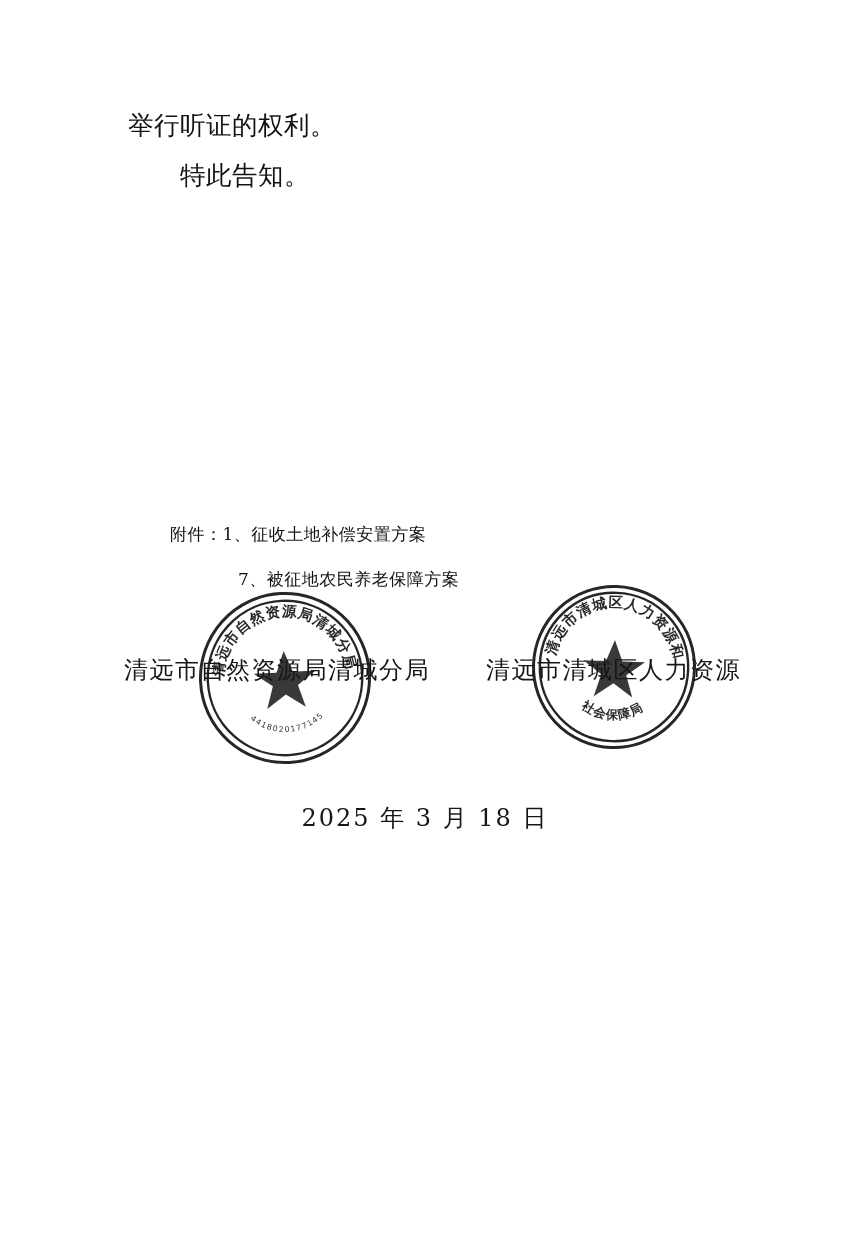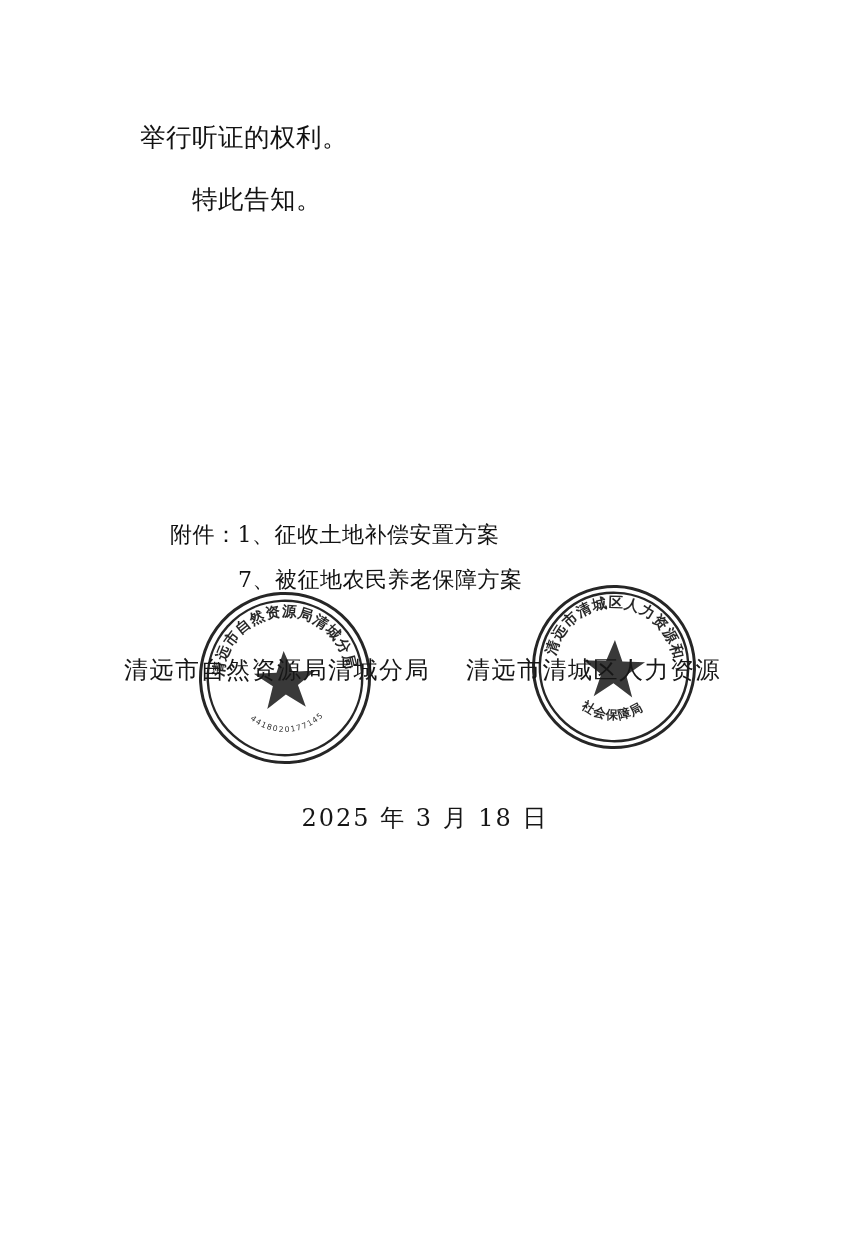--- a/index.html
+++ b/index.html
@@ -27,39 +27,39 @@
     width: 608px;
   }
   .para {
     font-family: "DejaVu Serif", serif;
     font-size: 25.5px;
     line-height: 46px;
     color: #121212;
     letter-spacing: 0.5px;
     text-align: justify;
     text-justify: inter-character;
-    margin: 16px;
+    margin: 4px;
     word-break: break-all;
   }
   .para.indent {
     text-indent: 52px;
   }
   .para.last-of-para {
     text-align: left;
   }
 
   
   .attachments {
     position: absolute;
     left: 170px;
     top: 512px;
   }
   .attach-line {
     font-family: "DejaVu Serif", serif;
-    font-size: 22px;
+    font-size: 17px;
     line-height: 45px;
     color: #121212;
     letter-spacing: 0.5px;
     white-space: nowrap;
   }
   .attach-line.sub {
     padding-left: 68px;
   }
 
   
@@ -77,21 +77,21 @@
     line-height: 44px;
     color: #161616;
     letter-spacing: 1.5px;
     white-space: nowrap;
   }
   .signer-left {
     left: 124px;
     top: 0;
   }
   .signer-right {
-    left: 466px;
+    left: 486px;
     top: 0;
     text-align: center;
   }
   .signer-right .l2 {
     display: block;
     padding-left: 58px;
   }
 
   
   .seal {

